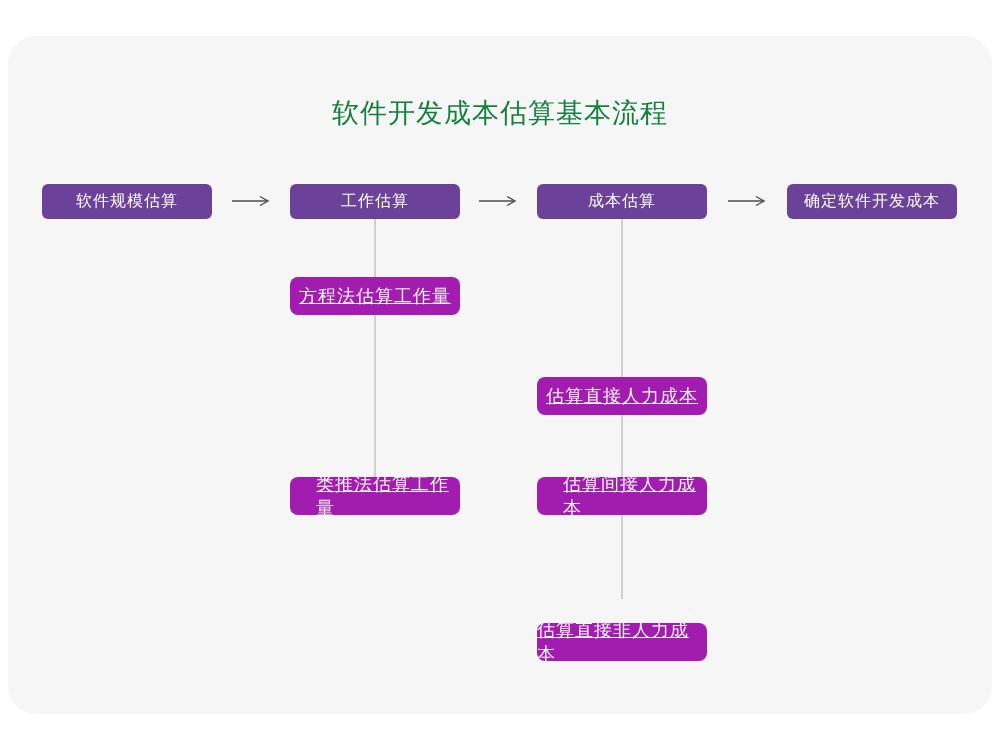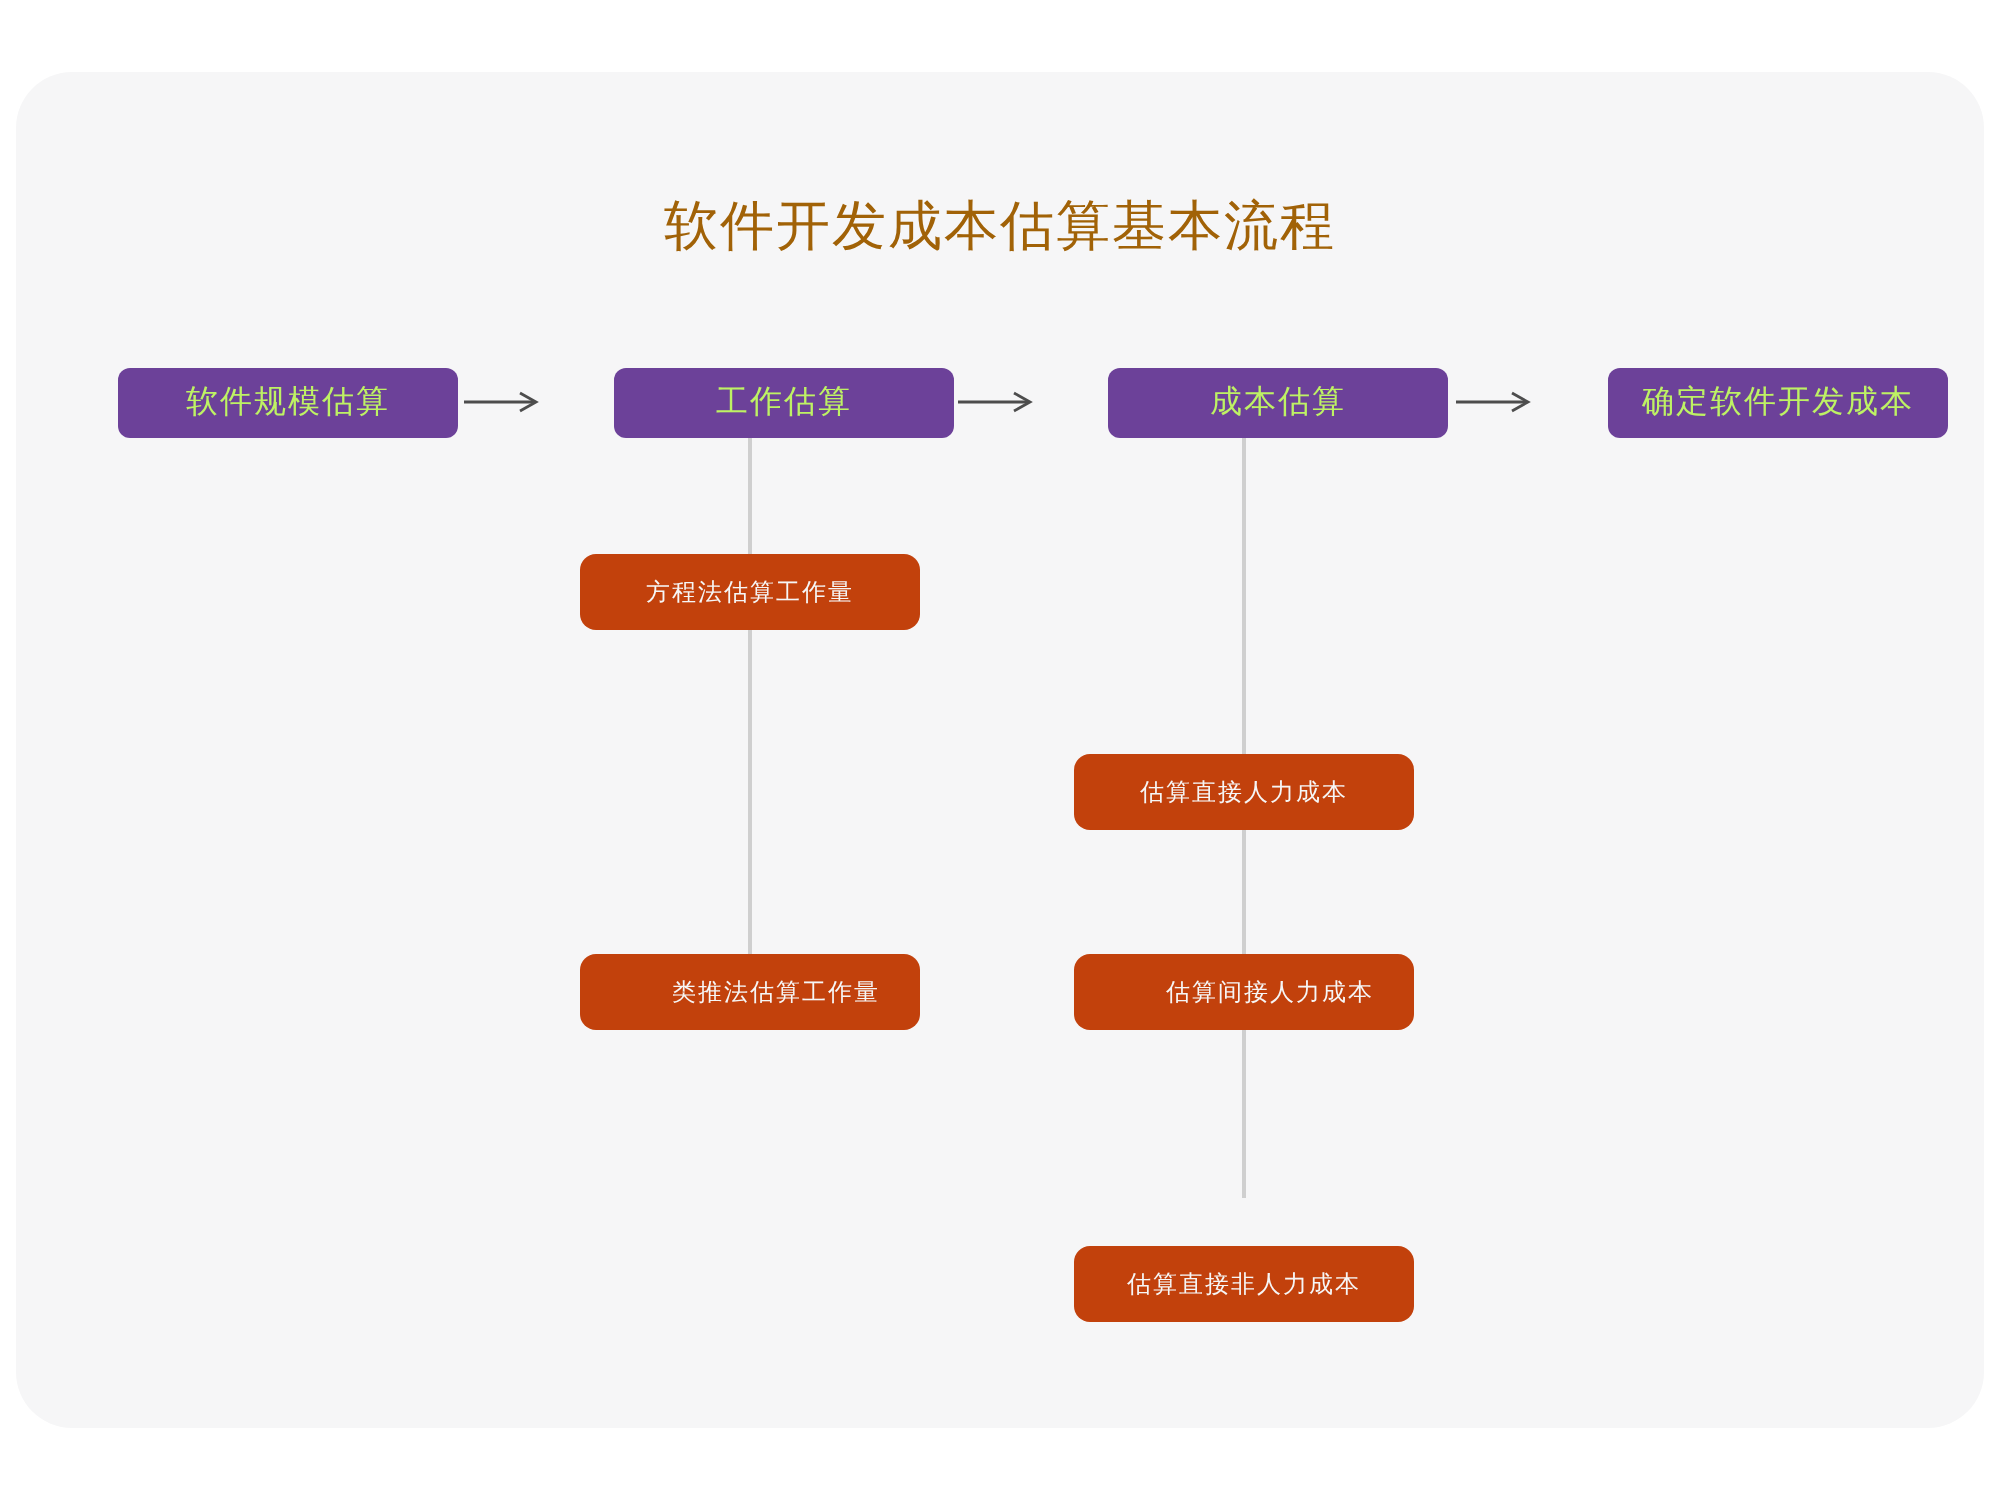--- a/index.html
+++ b/index.html
@@ -26,55 +26,55 @@
     border-radius: 28px;
   }
   .title {
     position: absolute;
     top: 95px;
     left: 0;
     width: 1000px;
     text-align: center;
     font-size: 27px;
     font-weight: 500;
-    color: #a16207;
+    color: #15803d;
     letter-spacing: 1px;
     z-index: 3;
   }
   .pnode {
     position: absolute;
     top: 184px;
     width: 170px;
     height: 35px;
     background: #6c4199;
     border-radius: 6px;
-    color: #bef264;
+    color: #ffffff;
     font-size: 16px;
     display: flex;
     align-items: center;
     justify-content: center;
     letter-spacing: 1px;
     z-index: 2;
     box-sizing: border-box;
-    margin-left: 17px;
   }
   .gnode {
     position: absolute;
     width: 170px;
     height: 38px;
-    background: #c2410c;
+    background: #a21caf;
     border-radius: 8px;
     color: #f6f6f6;
-    font-size: 12px;
+    font-size: 18px;
     display: flex;
     align-items: center;
     justify-content: center;
     letter-spacing: 1px;
     z-index: 2;
     box-sizing: border-box;
+    text-decoration: underline;
   }
   .vline {
     position: absolute;
     top: 219px;
     width: 2px;
     background: #cfcfcf;
     z-index: 1;
   }
   .harrow {
     position: absolute;

